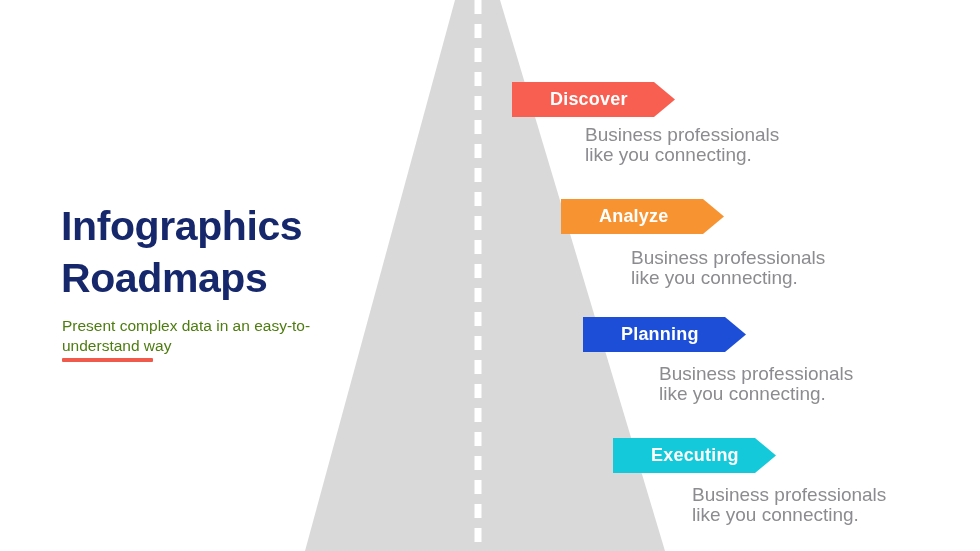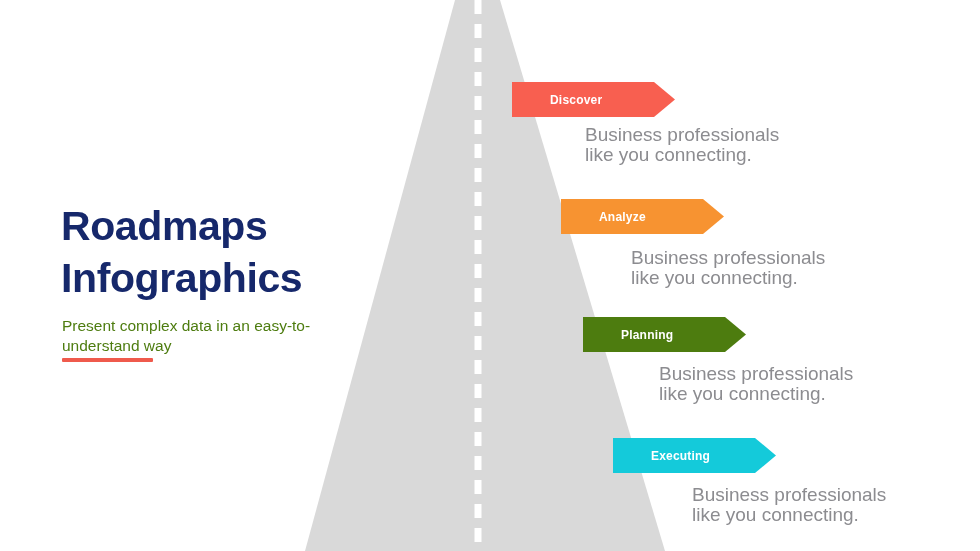--- a/index.html
+++ b/index.html
@@ -66,21 +66,21 @@
   
   .step {
     position: absolute;
   }
   .banner {
     position: relative;
     height: 35px;
     display: flex;
     align-items: center;
     color: #ffffff;
-    font-size: 12px;
+    font-size: 18px;
     font-weight: bold;
     letter-spacing: 0.2px;
     padding-left: 38px;
     box-sizing: border-box;
     clip-path: polygon(0 0, calc(100% - 21px) 0, 100% 50%, calc(100% - 21px) 100%, 0 100%);
   }
   .step-desc {
     font-size: 19px;
     line-height: 20px;
     color: #8c8c90;
@@ -91,22 +91,22 @@
 <body>
 
 <div id="slide" style="width: 980px; height: 551px; background: rgb(255, 255, 255);">
 
   <svg class="road-layer" viewBox="0 0 980 551" width="980" height="551" aria-hidden="true">
     <polygon id="road-surface" points="455,0 500,0 665,551 305,551" fill="#d9d9d9"></polygon>
     <line id="road-center-line" x1="478" y1="0" x2="478" y2="551" stroke="#ffffff" stroke-width="7" stroke-dasharray="14 10"></line>
   </svg>
 
   <div class="left-block">
+    <h1 class="title" style="color: rgb(22, 40, 107);">Infographics</h1>
     <h1 class="title" style="color: rgb(22, 40, 107);">Roadmaps</h1>
-    <h1 class="title" style="color: rgb(22, 40, 107);">Infographics</h1>
     <p class="subtitle" style="color: #4d7c0f;">Present complex data in an easy-to-understand way</p>
     <div class="accent-rule" style="background: rgb(239, 90, 76);"></div>
   </div>
 
   <div class="step" id="step-0" style="left: 512px; top: 82px;">
     <div class="banner" id="banner-0" style="width: 163px; background: rgb(248, 95, 80);">
       <span>Discover</span>
     </div>
   </div>
   <div class="step-desc" id="desc-0" style="position: absolute; left: 585px; top: 125px;">Business professionals
@@ -114,21 +114,21 @@
 
   <div class="step" id="step-1" style="left: 553px; top: 199px;">
     <div class="banner" id="banner-1" style="width: 163px; background: rgb(247, 147, 49); margin-left: 8px;">
       <span>Analyze</span>
     </div>
   </div>
   <div class="step-desc" id="desc-1" style="position: absolute; left: 631px; top: 248px;">Business professionals
 like you connecting.</div>
 
   <div class="step" id="step-2" style="left: 583px; top: 317px;">
-    <div class="banner" id="banner-2" style="width: 163px; background: #4d7c0f;">
+    <div class="banner" id="banner-2" style="width: 163px; background: #1d4ed8;">
       <span>Planning</span>
     </div>
   </div>
   <div class="step-desc" id="desc-2" style="position: absolute; left: 659px; top: 364px;">Business professionals
 like you connecting.</div>
 
   <div class="step" id="step-3" style="left: 613px; top: 438px;">
     <div class="banner" id="banner-3" style="width: 163px; background: rgb(20, 202, 218);">
       <span>Executing</span>
     </div>

